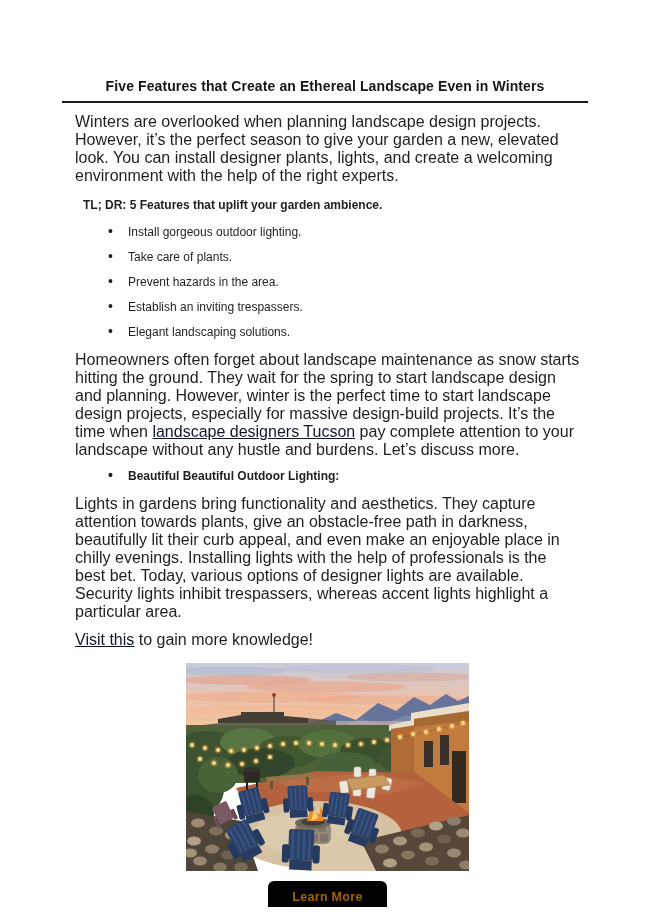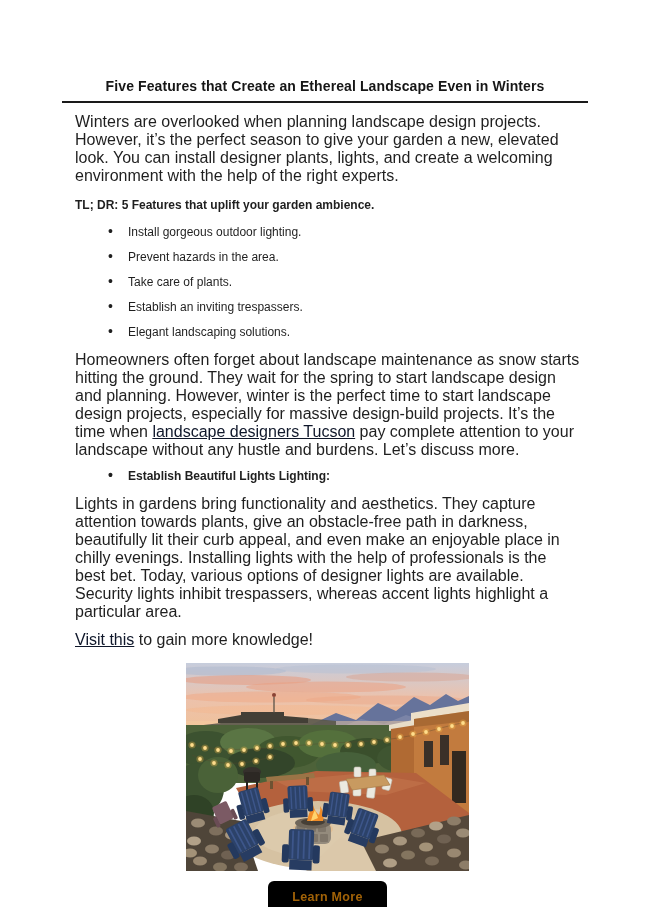--- a/index.html
+++ b/index.html
@@ -25,21 +25,21 @@
   }
   p.body{
     font-size:16px;
     line-height:18px;
     margin:10px 0 0 0;
   }
   p.tldr{
     font-size:12px;
     line-height:18px;
     font-weight:bold;
-    margin:11px 0 0 0;
+    margin:11px 0 0 8px;
   }
   ul.bullets{
     list-style:none;
     margin:9px 0 0 0;
     padding:0 0 0 53px;
   }
   ul.bullets li{
     position:relative;
     font-size:12px;
     line-height:18px;
@@ -92,30 +92,30 @@
 <div class="page">
 
   <h1 class="doc-title">Five Features that Create an Ethereal Landscape Even in Winters</h1>
 
   <p class="body">Winters are overlooked when planning landscape design projects. However, it’s the perfect season to give your garden a new, elevated look. You can install designer plants, lights, and create a welcoming environment with the help of the right experts.</p>
 
   <p class="tldr">TL; DR: 5 Features that uplift your garden ambience.</p>
 
   <ul class="bullets">
     <li>Install gorgeous outdoor lighting.</li>
+    <li>Take care of plants.</li>
     <li>Prevent hazards in the area.</li>
-    <li>Take care of plants.</li>
     <li>Establish an inviting trespassers.</li>
     <li>Elegant landscaping solutions.</li>
   </ul>
 
   <p class="body"><span>Homeowners often forget about landscape maintenance as snow starts hitting the ground. They wait for the spring to start landscape design and planning. However, winter is the perfect time to start landscape design projects, especially for massive design-build projects. It’s the time when </span><a class="doc-link" href="#">landscape designers Tucson</a><span> pay complete attention to your landscape without any hustle and burdens. Let’s discuss more.</span></p>
 
   <ul class="bullets single">
-    <li class="bold-item">Establish Beautiful Lights Lighting:</li>
+    <li class="bold-item">Beautiful Beautiful Outdoor Lighting:</li>
   </ul>
 
   <p class="body">Lights in gardens bring functionality and aesthetics. They capture attention towards plants, give an obstacle-free path in darkness, beautifully lit their curb appeal, and even make an enjoyable place in chilly evenings. Installing lights with the help of professionals is the best bet. Today, various options of designer lights are available. Security lights inhibit trespassers, whereas accent lights highlight a particular area.</p>
 
   <p class="body"><a class="doc-link" href="#">Visit this</a><span> to gain more knowledge!</span></p>
 
   <figure class="photo">
     <svg width="283" height="208" viewBox="0 0 283 208" role="img" aria-label="Backyard patio at dusk with navy Adirondack chairs around a stone fire pit, string lights, an outdoor dining table, an adobe house, desert mountains and a sunset sky">
       <defs>
         <linearGradient id="sky" x1="0" y1="0" x2="0" y2="1">

